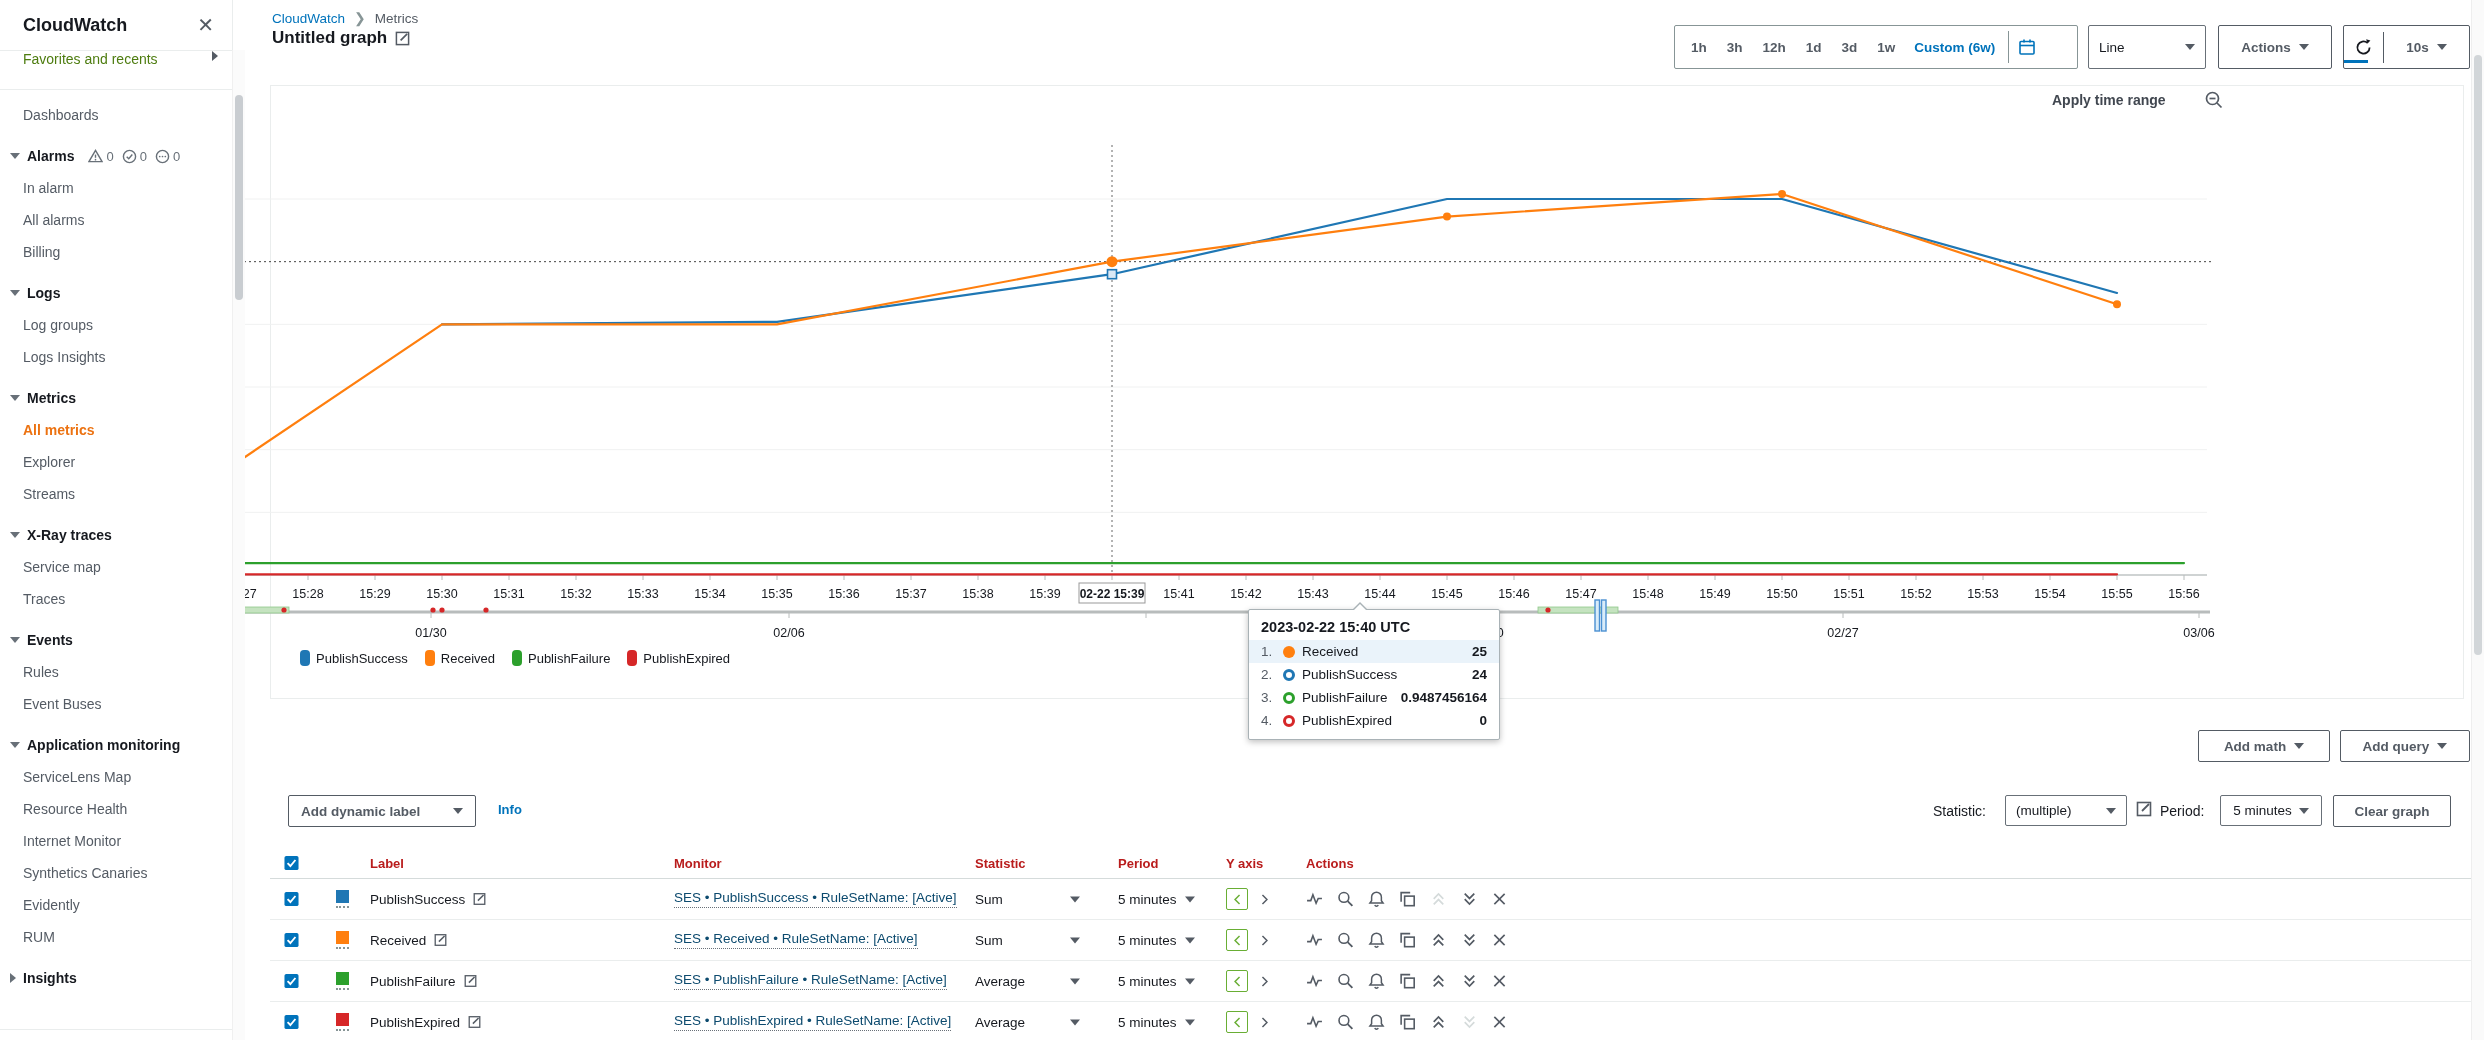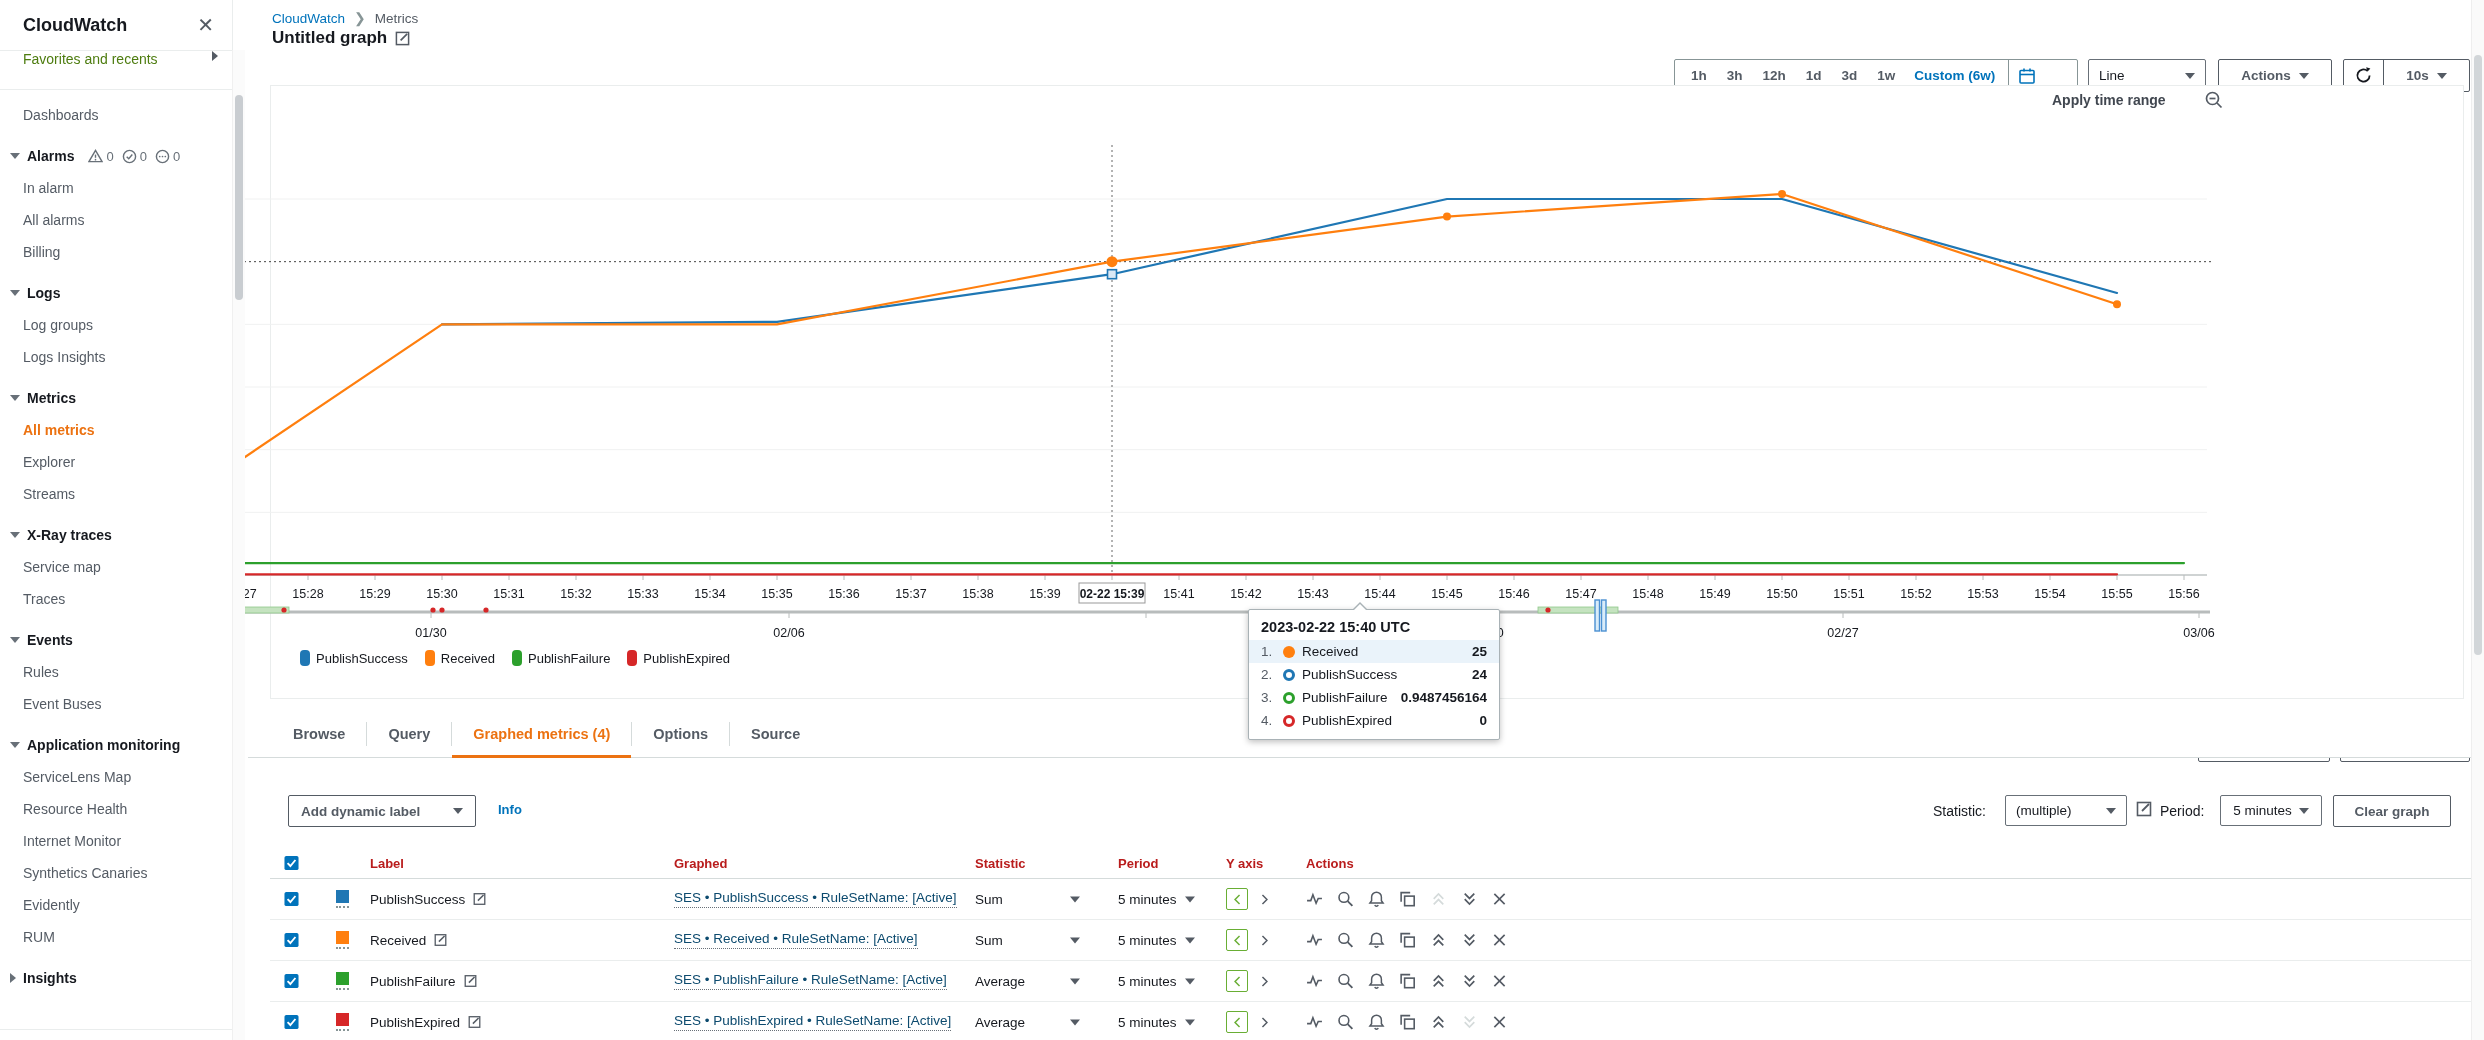--- a/index.html
+++ b/index.html
@@ -25,21 +25,21 @@
   .sb-thumb{position:absolute;left:2px;top:45px;width:8px;height:205px;background:#c9cdd1;border-radius:4px;}
   .sb-bottom-line{position:absolute;left:0;right:0;bottom:10px;border-top:1px solid #eaeded;}
   
   .main{position:absolute;left:248px;top:0;right:0;bottom:0;}
   .breadcrumb{position:absolute;left:24px;top:10px;font-size:13.5px;display:flex;align-items:center;gap:9px;}
   .breadcrumb a{color:#0073bb;text-decoration:none;cursor:pointer;}
   .crumb-sep{color:#879596;font-size:14px;}
   .crumb-cur{color:#545b64;}
   .page-title{position:absolute;left:24px;top:28px;font-size:17px;font-weight:bold;color:#16191f;display:flex;align-items:center;gap:8px;}
   
-  .tb{position:absolute;top:59px;height:33px;box-sizing:border-box;display:flex;align-items:center;font-size:13.5px;}
+  .tb{position:absolute;top:25px;height:44px;box-sizing:border-box;display:flex;align-items:center;font-size:13.5px;}
   .range-group{left:1426px;width:404px;border:1px solid #879596;border-radius:2px;background:#fff;justify-content:flex-start;padding:0 0 0 6px;}
   .range-btn{padding:0 10px;font-weight:bold;color:#545b64;cursor:pointer;}
   .range-custom{padding:0 9px;font-weight:bold;color:#0073bb;cursor:pointer;}
   .range-divider{width:1px;height:32px;background:#879596;margin-left:4px;}
   .cal-cell{width:36px;height:32px;display:flex;align-items:center;justify-content:center;cursor:pointer;}
   .select-box{border:1px solid #687078;border-radius:2px;background:#fff;justify-content:space-between;padding:0 10px;color:#16191f;cursor:pointer;}
   .tb-line{left:1840px;width:118px;}
   .btn{border:1px solid #545b64;border-radius:2px;background:#fff;font-weight:bold;color:#545b64;cursor:pointer;display:flex;align-items:center;justify-content:center;gap:8px;font-size:13.5px;}
   .tb-actions{left:1970px;width:114px;}
   .refresh-group{left:2095px;width:127px;border:1px solid #545b64;border-radius:2px;background:#fff;padding:0;}
@@ -434,31 +434,20 @@
         <div class="legend-item">
           <div class="legend-pill" style="background: rgb(44, 160, 44);"></div>
           <div style="display: inline;">PublishFailure</div>
         </div>
         <div class="legend-item">
           <div class="legend-pill" style="background: rgb(214, 39, 40);"></div>
           <div style="display: inline;">PublishExpired</div>
         </div>
       </div>
 
-    <div class="tabs-row" id="tabs-row">
-        <div class="tab">Browse</div>
-        <div class="tab-div"></div>
-        <div class="tab">Query</div>
-        <div class="tab-div"></div>
-        <div class="tab active">Graphed metrics (4)</div>
-        <div class="tab-div"></div>
-        <div class="tab">Options</div>
-        <div class="tab-div"></div>
-        <div class="tab">Source</div>
-      </div>
     <button class="btn add-math">
       <span>Add math</span>
       <span class="caret"></span>
     </button>
     <button class="btn add-query">
       <span>Add query</span>
       <span class="caret"></span>
     </button>
 
     <div class="btn dyn-label">
@@ -486,21 +475,21 @@
 
     <div class="mtable" id="mtable">
         <div class="mt-header">
           <div class="col c-check">
             <svg width="15" height="15" viewBox="0 0 16 16">
               <rect x="0.5" y="0.5" width="15" height="15" rx="2" fill="#0073bb"></rect>
               <polyline points="3.8,8.2 6.8,11.2 12.2,4.8" fill="none" stroke="#fff" stroke-width="2"></polyline>
             </svg>
           </div>
           <div class="col hdr-label">Label</div>
-          <div class="col hdr-details">Graphed</div>
+          <div class="col hdr-details">Monitor</div>
           <div class="col hdr-stat">Statistic</div>
           <div class="col hdr-period">Period</div>
           <div class="col hdr-yaxis">Y axis</div>
           <div class="col hdr-actions">Actions</div>
         </div>
         <div class="mt-row">
           <div class="col c-check">
             <svg width="15" height="15" viewBox="0 0 16 16">
               <rect x="0.5" y="0.5" width="15" height="15" rx="2" fill="#0073bb"></rect>
               <polyline points="3.8,8.2 6.8,11.2 12.2,4.8" fill="none" stroke="#fff" stroke-width="2"></polyline>

